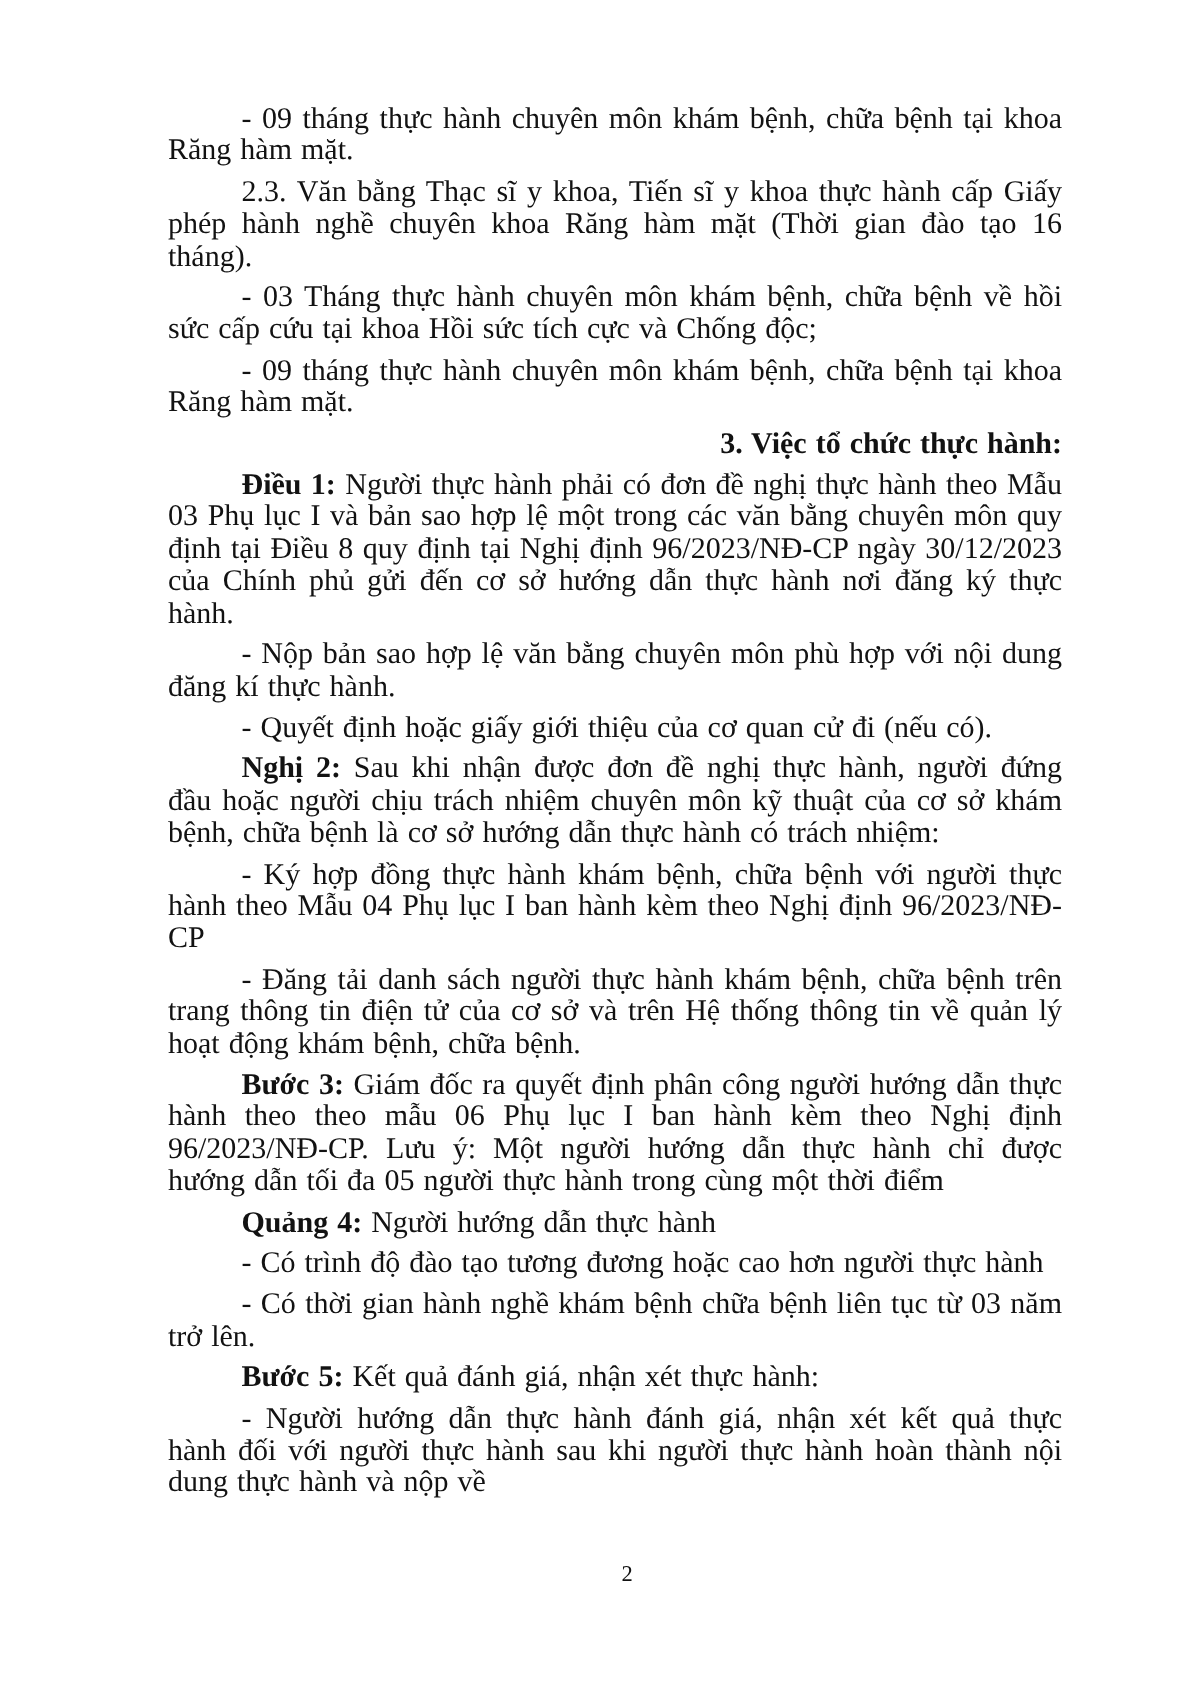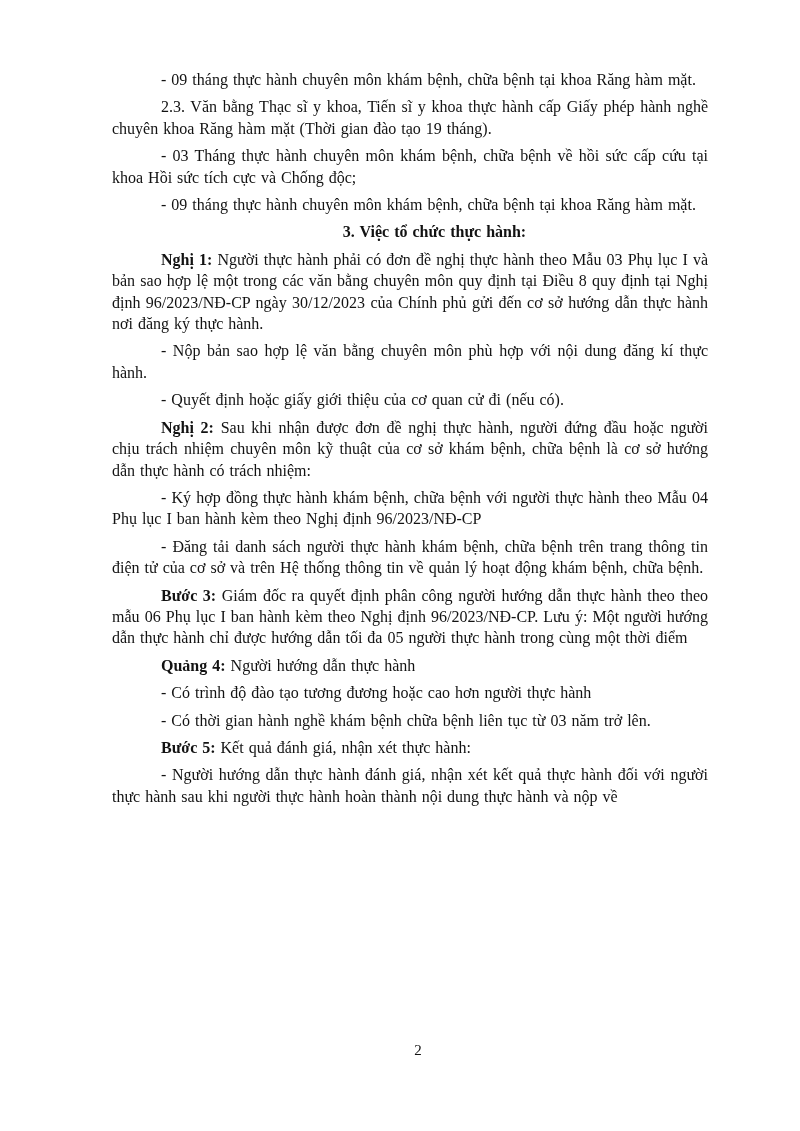--- a/index.html
+++ b/index.html
@@ -13,51 +13,51 @@
     overflow: hidden;
   }
   .content {
     position: absolute;
     left: 112px;
     top: 69px;
     width: 612px;
   }
   .content p {
     margin: 0 16px 6px 0;
-    font-size: 16px;
+    font-size: 20px;
     line-height: 21.4px;
     text-align: justify;
     text-indent: 49px;
     word-spacing: 1px;
   }
   .content p.heading {
     font-weight: bold;
-    text-align: center;
+    text-align: right;
   }
   .page-number {
     position: absolute;
     top: 1042px;
     left: 112px;
     width: 612px;
     text-align: center;
     font-size: 15px;
     color: #121212;
   }
 </style>
 </head>
 <body>
 
 <div class="page">
   <div class="content">
       <p class="body">- 09 tháng thực hành chuyên môn khám bệnh, chữa bệnh tại khoa Răng hàm mặt.</p>
-      <p class="body">2.3. Văn bằng Thạc sĩ y khoa, Tiến sĩ y khoa thực hành cấp Giấy phép hành nghề chuyên khoa Răng hàm mặt (Thời gian đào tạo 19 tháng).</p>
+      <p class="body">2.3. Văn bằng Thạc sĩ y khoa, Tiến sĩ y khoa thực hành cấp Giấy phép hành nghề chuyên khoa Răng hàm mặt (Thời gian đào tạo 16 tháng).</p>
       <p class="body">- 03 Tháng thực hành chuyên môn khám bệnh, chữa bệnh về hồi sức cấp cứu tại khoa Hồi sức tích cực và Chống độc;</p>
       <p class="body">- 09 tháng thực hành chuyên môn khám bệnh, chữa bệnh tại khoa Răng hàm mặt.</p>
       <p class="heading">3. Việc tổ chức thực hành:</p>
-      <p class="body"><b>Nghị 1:</b> Người thực hành phải có đơn đề nghị thực hành theo Mẫu 03 Phụ lục I và bản sao hợp lệ một trong các văn bằng chuyên môn quy định tại Điều 8 quy định tại Nghị định 96/2023/NĐ-CP ngày 30/12/2023 của Chính phủ gửi đến cơ sở hướng dẫn thực hành nơi đăng ký thực hành.</p>
+      <p class="body"><b>Điều 1:</b> Người thực hành phải có đơn đề nghị thực hành theo Mẫu 03 Phụ lục I và bản sao hợp lệ một trong các văn bằng chuyên môn quy định tại Điều 8 quy định tại Nghị định 96/2023/NĐ-CP ngày 30/12/2023 của Chính phủ gửi đến cơ sở hướng dẫn thực hành nơi đăng ký thực hành.</p>
       <p class="body">- Nộp bản sao hợp lệ văn bằng chuyên môn phù hợp với nội dung đăng kí thực hành.</p>
       <p class="body">- Quyết định hoặc giấy giới thiệu của cơ quan cử đi (nếu có).</p>
       <p class="body"><b>Nghị 2:</b> Sau khi nhận được đơn đề nghị thực hành, người đứng đầu hoặc người chịu trách nhiệm chuyên môn kỹ thuật của cơ sở khám bệnh, chữa bệnh là cơ sở hướng dẫn thực hành có trách nhiệm:</p>
       <p class="body">- Ký hợp đồng thực hành khám bệnh, chữa bệnh với người thực hành theo Mẫu 04 Phụ lục I ban hành kèm theo Nghị định 96/2023/NĐ-CP</p>
       <p class="body">- Đăng tải danh sách người thực hành khám bệnh, chữa bệnh trên trang thông tin điện tử của cơ sở và trên Hệ thống thông tin về quản lý hoạt động khám bệnh, chữa bệnh.</p>
       <p class="body"><b>Bước 3:</b> Giám đốc ra quyết định phân công người hướng dẫn thực hành theo theo mẫu 06 Phụ lục I ban hành kèm theo Nghị định 96/2023/NĐ-CP. Lưu ý: Một người hướng dẫn thực hành chỉ được hướng dẫn tối đa 05 người thực hành trong cùng một thời điểm</p>
       <p class="body"><b>Quảng 4:</b> Người hướng dẫn thực hành</p>
       <p class="body">- Có trình độ đào tạo tương đương hoặc cao hơn người thực hành</p>
       <p class="body">- Có thời gian hành nghề khám bệnh chữa bệnh liên tục từ 03 năm trở lên.</p>
       <p class="body"><b>Bước 5:</b> Kết quả đánh giá, nhận xét thực hành:</p>

